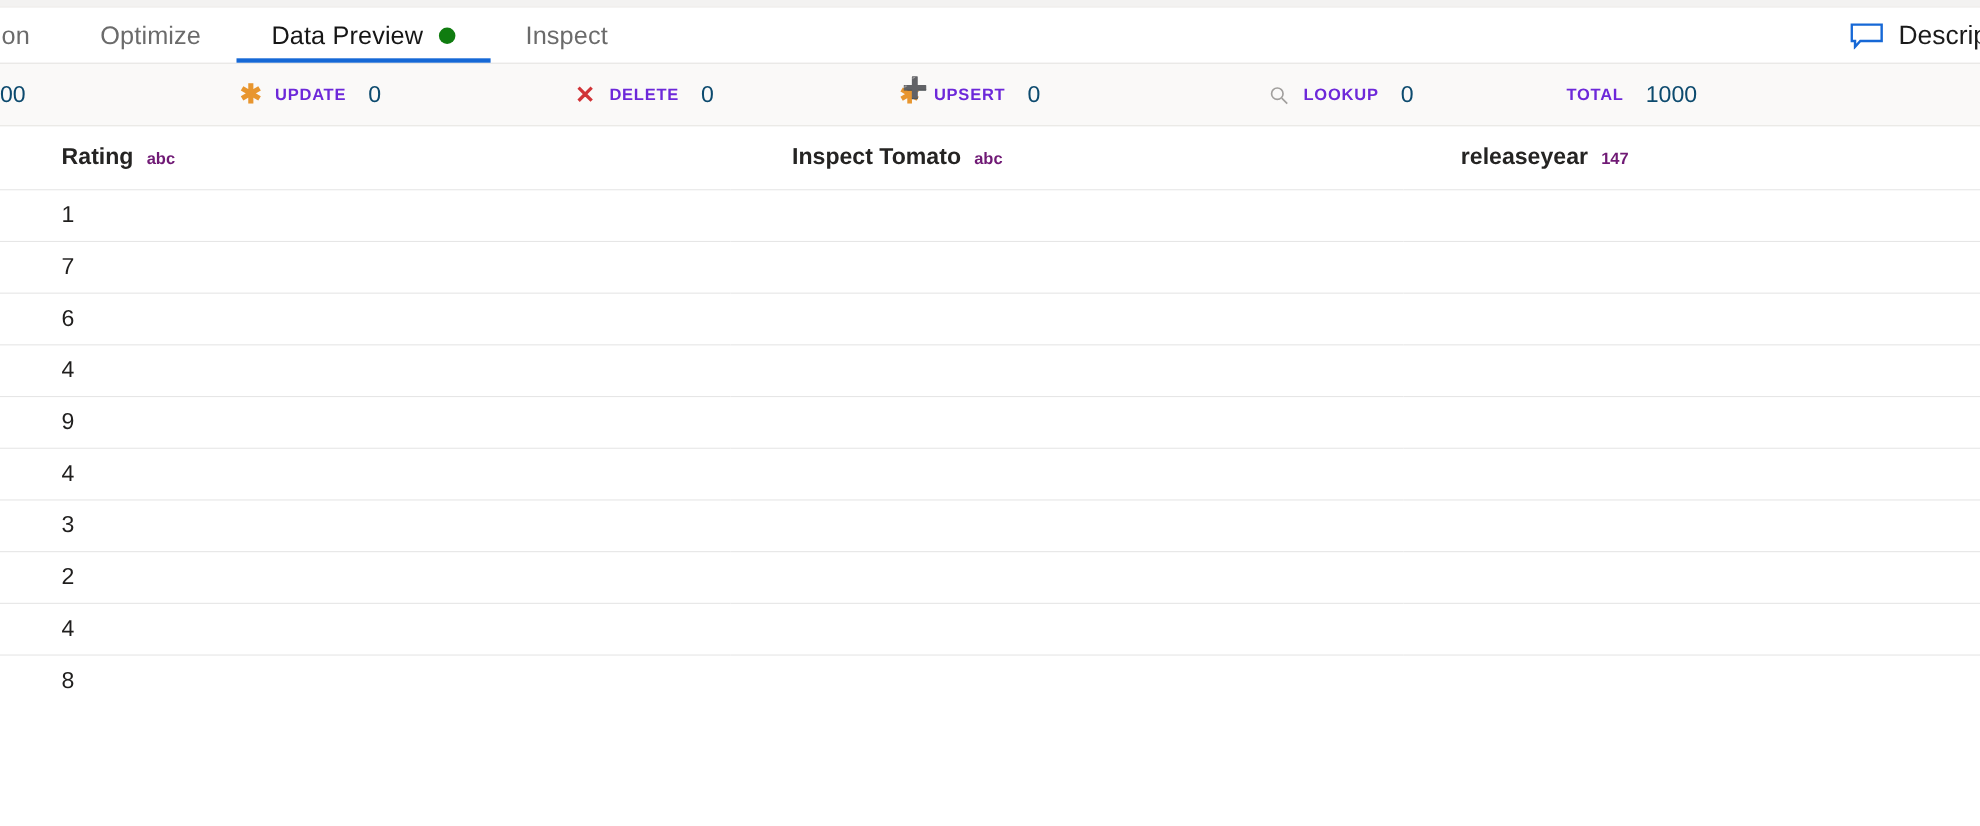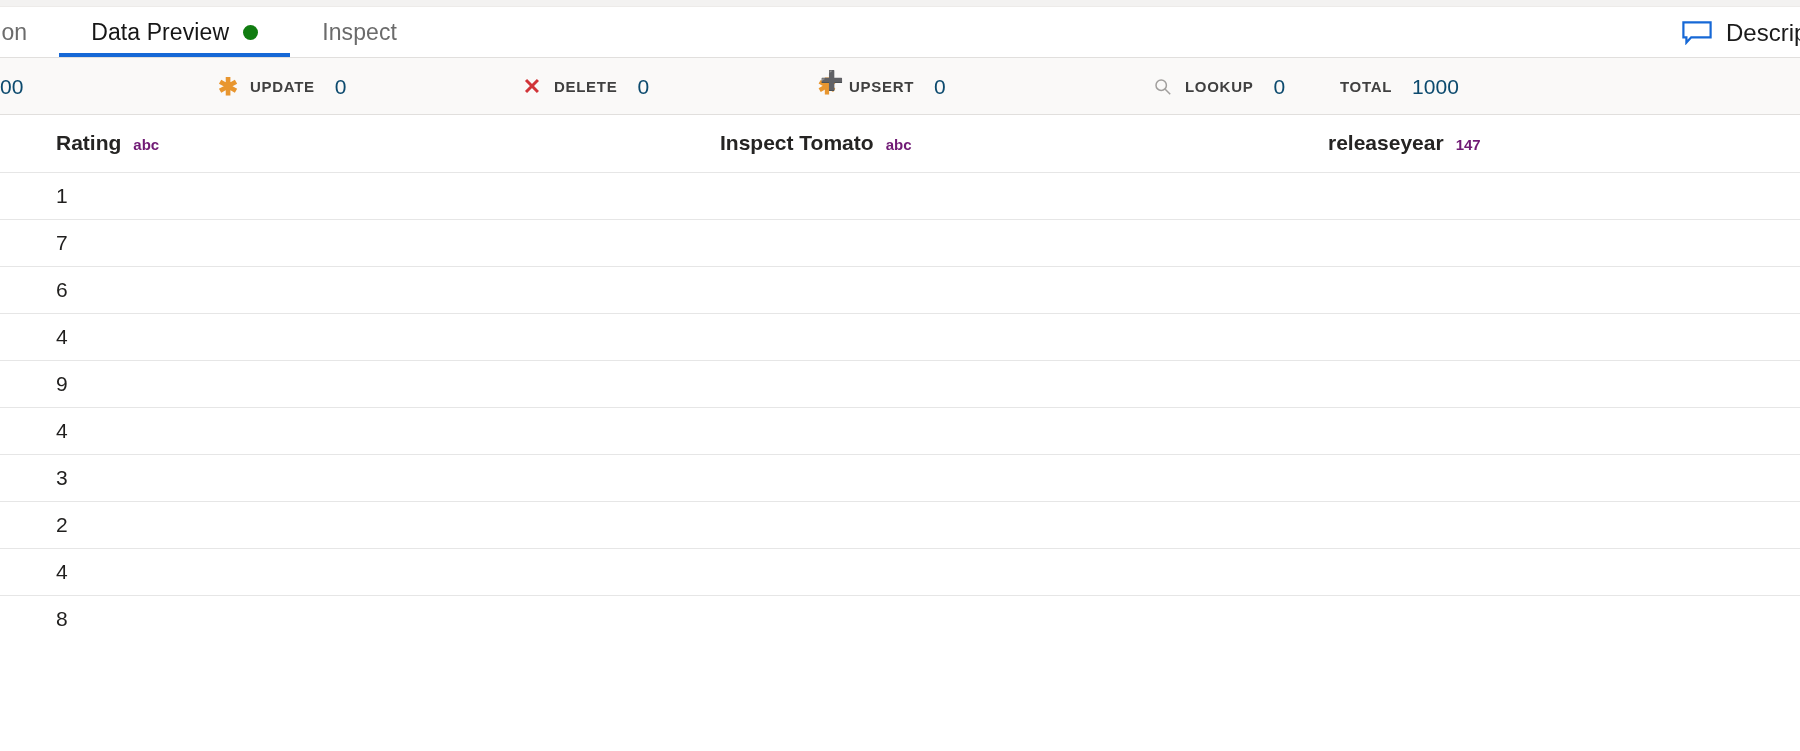--- a/index.html
+++ b/index.html
@@ -138,21 +138,21 @@
     height: 22px;
     display: flex;
     align-items: center;
     justify-content: center;
     flex: 0 0 auto;
     position: relative;
   }
   .stat .lbl {
     font-size: 15px;
     letter-spacing: 0.7px;
-    color: #404040;
+    color: #6d28d9;
     font-weight: 600;
     text-transform: uppercase;
   }
   .stat .val {
     font-size: 21px;
     color: #0c4a6e;
     margin-left: 9px;
   }
   .asterisk {
     color: #e8962f;
@@ -247,20 +247,23 @@
 <body>
 
 <div id="app">
 
   <div class="top-strip"></div>
 
   <div class="tabbar">
     <div class="tabs">
       <div class="tab">
         <span>jection</span>
+      </div>
+      <div class="tab">
+        <span>Optimize</span>
       </div>
       <div class="tab active">
         <span>Data Preview</span>
         <span class="status-dot"></span>
       </div>
       <div class="tab">
         <span>Inspect</span>
       </div>
     </div>
 
@@ -309,21 +312,21 @@
       <span class="glyph">
         <svg class="mag" viewBox="0 0 18 18">
           <circle cx="7.2" cy="7.2" r="5.2" fill="none" stroke="#a19f9d" stroke-width="1.5"></circle>
           <line x1="11.2" y1="11.2" x2="16.2" y2="16.2" stroke="#a19f9d" stroke-width="1.5"></line>
         </svg>
       </span>
       <span class="lbl">LOOKUP</span>
       <span class="val">0</span>
     </div>
 
-    <div class="stat" style="left:1340px;align-items:center;">
+    <div class="stat" style="left:1424px;align-items:center;">
       <span class="lbl">TOTAL</span>
       <span class="val">1000</span>
     </div>
 
   </div>
 
   <div class="grid-wrap">
     <table class="grid">
       <colgroup>
         <col style="width:360px">

